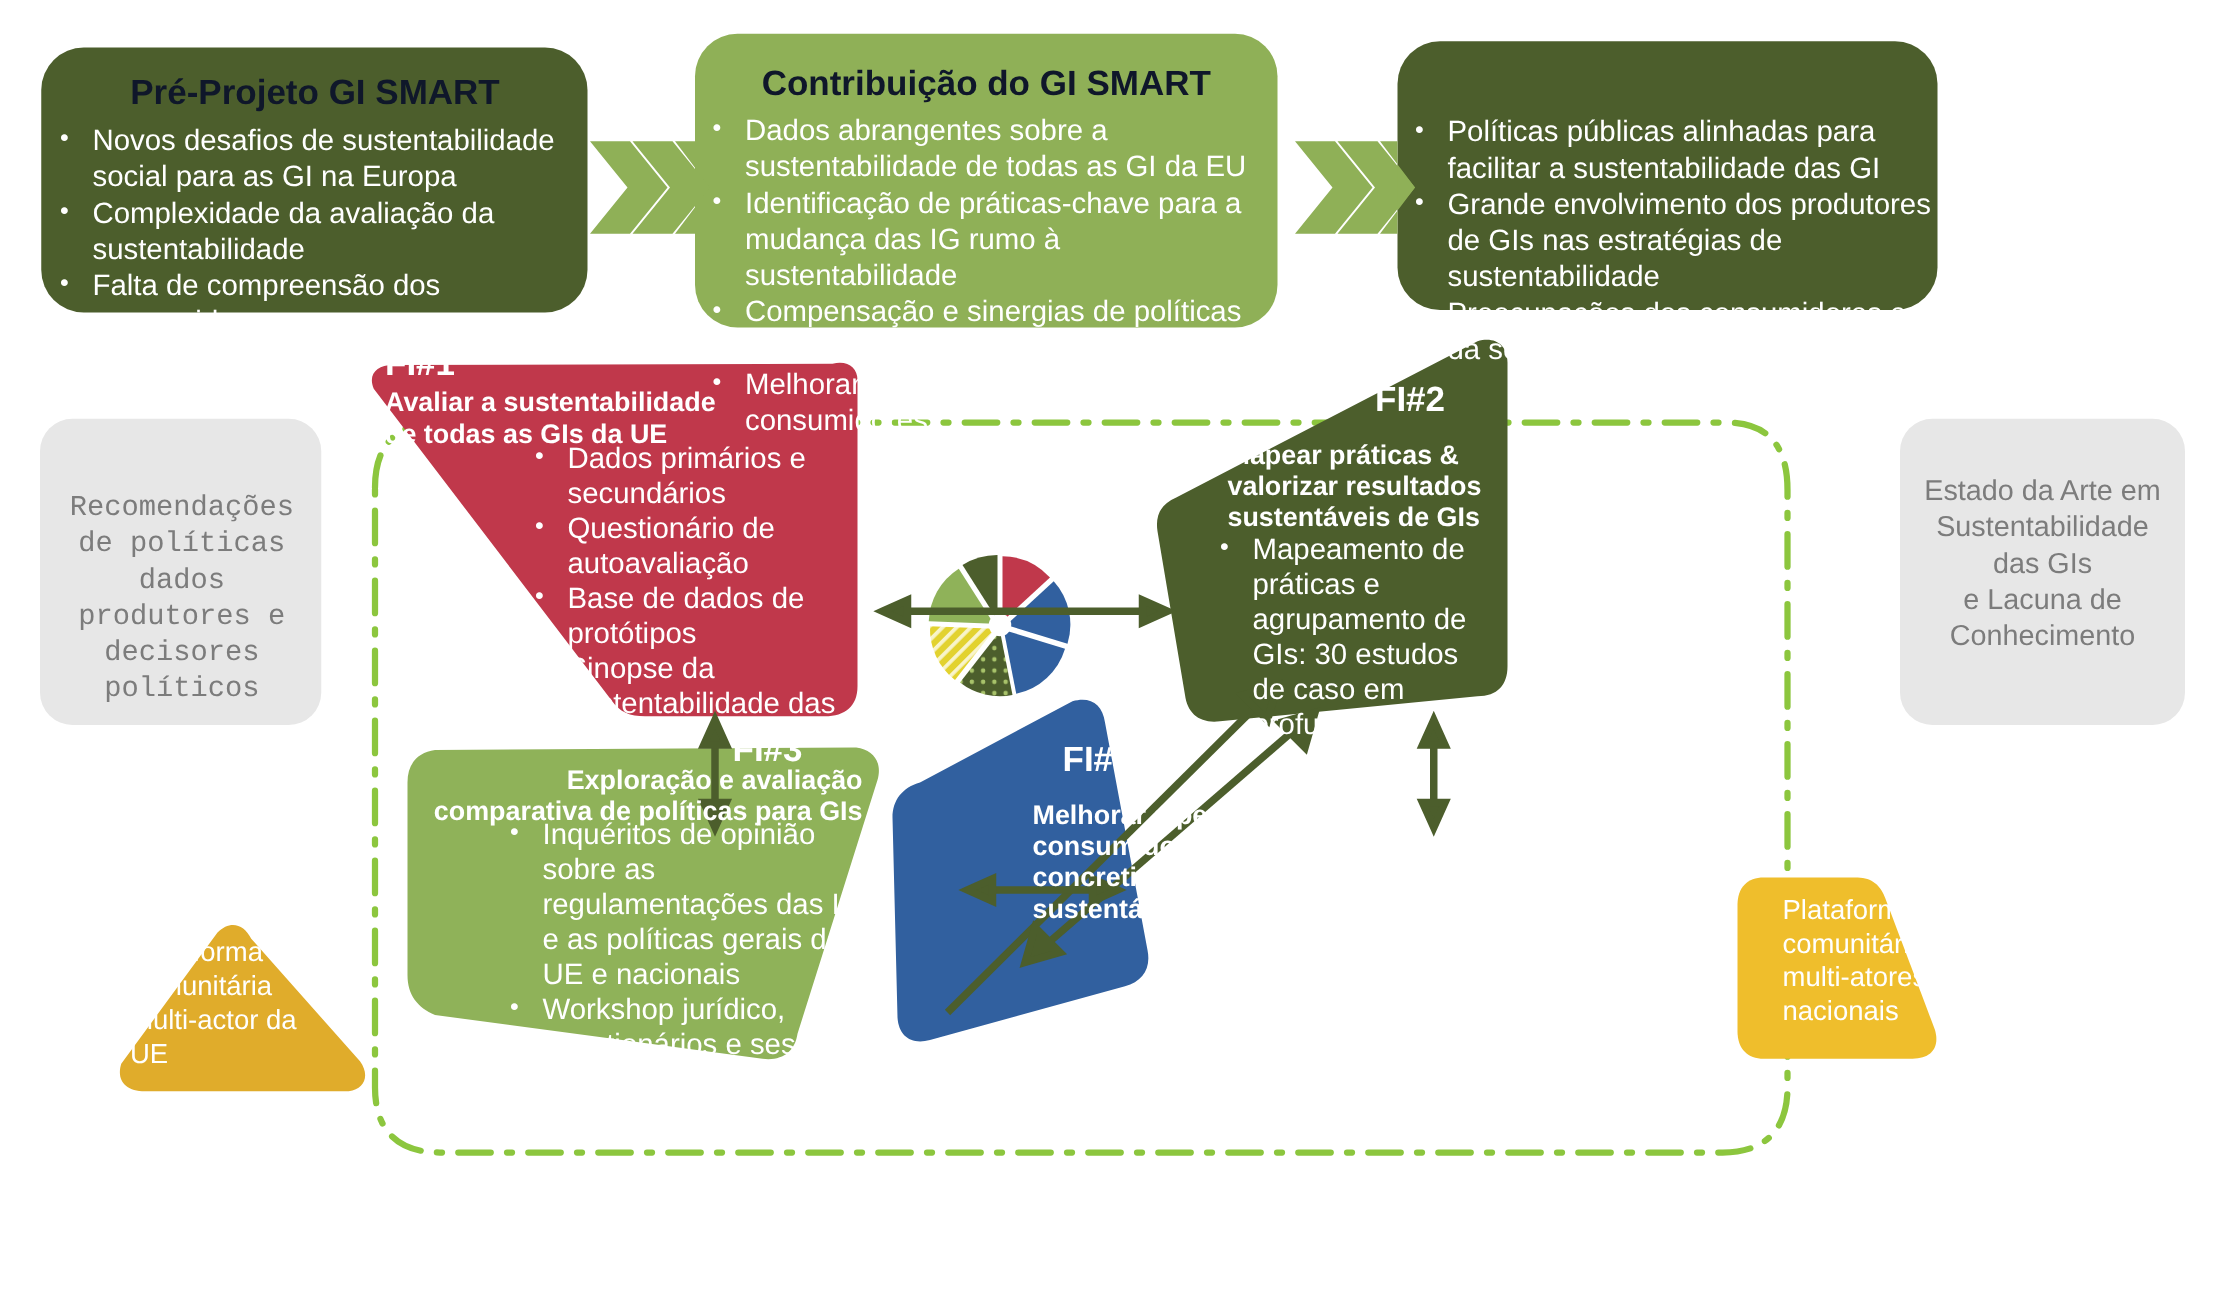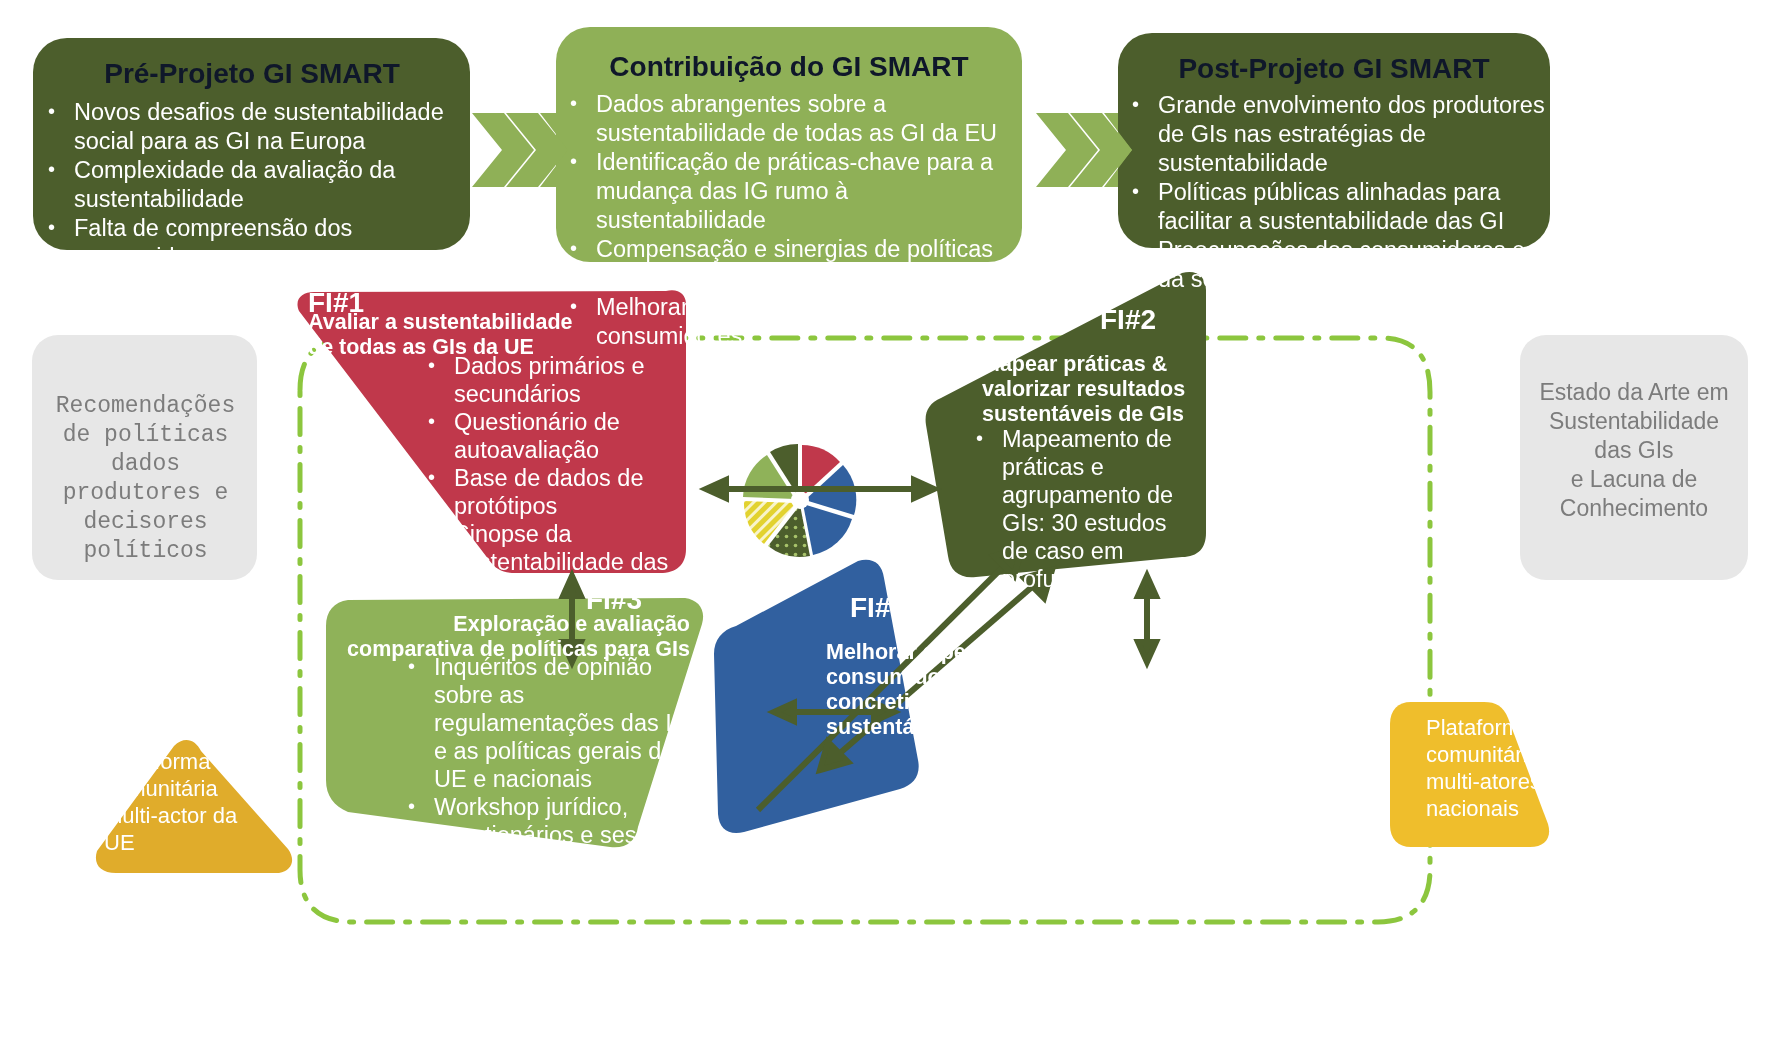--- a/index.html
+++ b/index.html
@@ -207,28 +207,27 @@
   </ul>
 
   <div class="ov toptitle" style="left:562px;top:50px;width:454px;">Contribuição do GI SMART</div>
   <ul class="ov toplist" style="left:562px;top:90px;width:456px;">
     <li>Dados abrangentes sobre a sustentabilidade de todas as GI da EU</li>
     <li>Identificação de práticas-chave para a mudança das IG rumo à sustentabilidade</li>
     <li>Compensação e sinergias de políticas conhecidas</li>
     <li>Melhorando os insights dos consumidores</li>
   </ul>
 
-  <div class="ov toptitle" style="left:1124px;top:52px;width:420px;">Post-Projeto GI SMART</div>
   <ul class="ov toplist" style="left:1124px;top:91px;width:424px;">
+    <li>Políticas públicas alinhadas para facilitar a sustentabilidade das GI</li>
     <li>Grande envolvimento dos produtores de GIs nas estratégias de sustentabilidade</li>
-    <li>Políticas públicas alinhadas para facilitar a sustentabilidade das GI</li>
     <li>Preocupações dos consumidores e da sociedade sobre as GI abordadas</li>
   </ul>
 
-  <div class="ov fitag" style="left:308px;top:288px;width:200px;">FI#1</div>
+  <div class="ov fitag" style="left:308px;top:276px;width:200px;">FI#1</div>
   <div class="ov fihead" style="left:308px;top:310px;width:280px;">Avaliar a sustentabilidade de todas as GIs da UE</div>
   <ul class="ov filist" style="left:420px;top:352px;width:266px;">
     <li>Dados primários e secundários</li>
     <li>Questionário de autoavaliação</li>
     <li>Base de dados de protótipos</li>
     <li>Sinopse da sustentabilidade das GI</li>
   </ul>
 
   <div class="ov fitag" style="left:1100px;top:305px;width:160px;">FI#2</div>
   <div class="ov fihead" style="left:982px;top:352px;width:214px;">Mapear práticas &amp; valorizar resultados sustentáveis de GIs</div>

